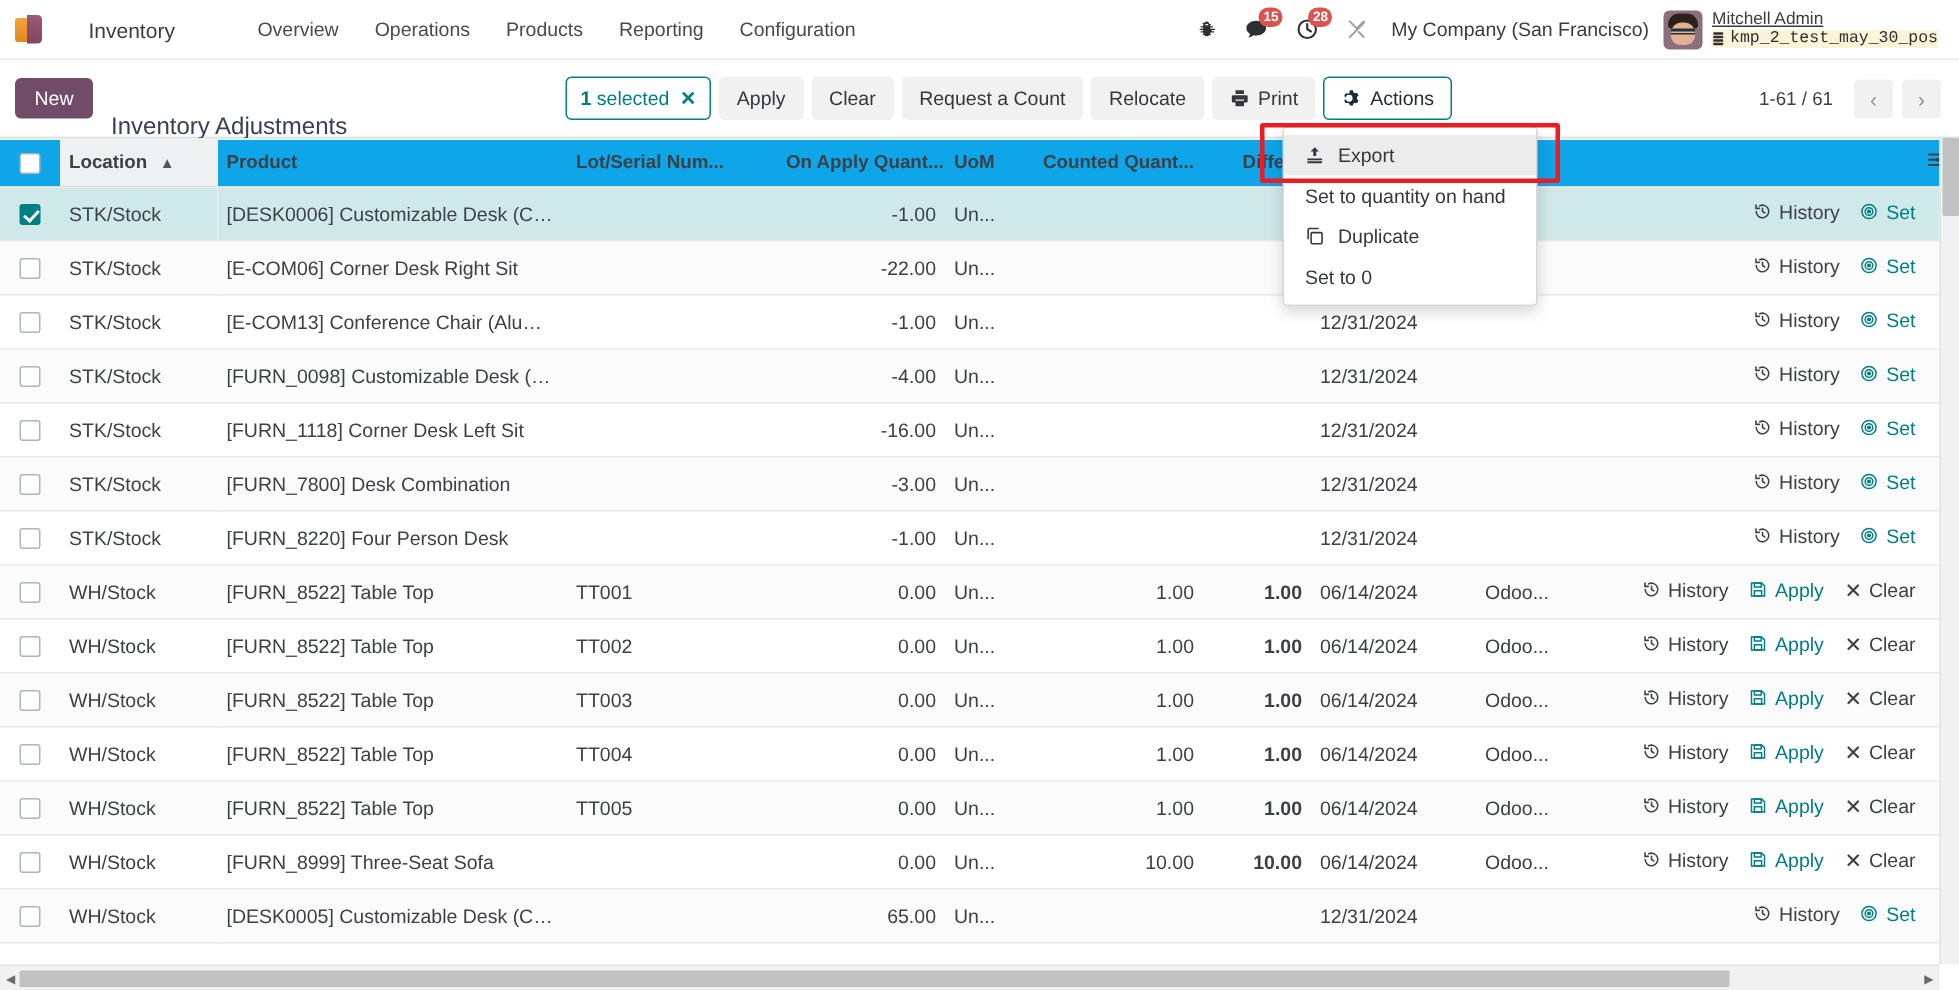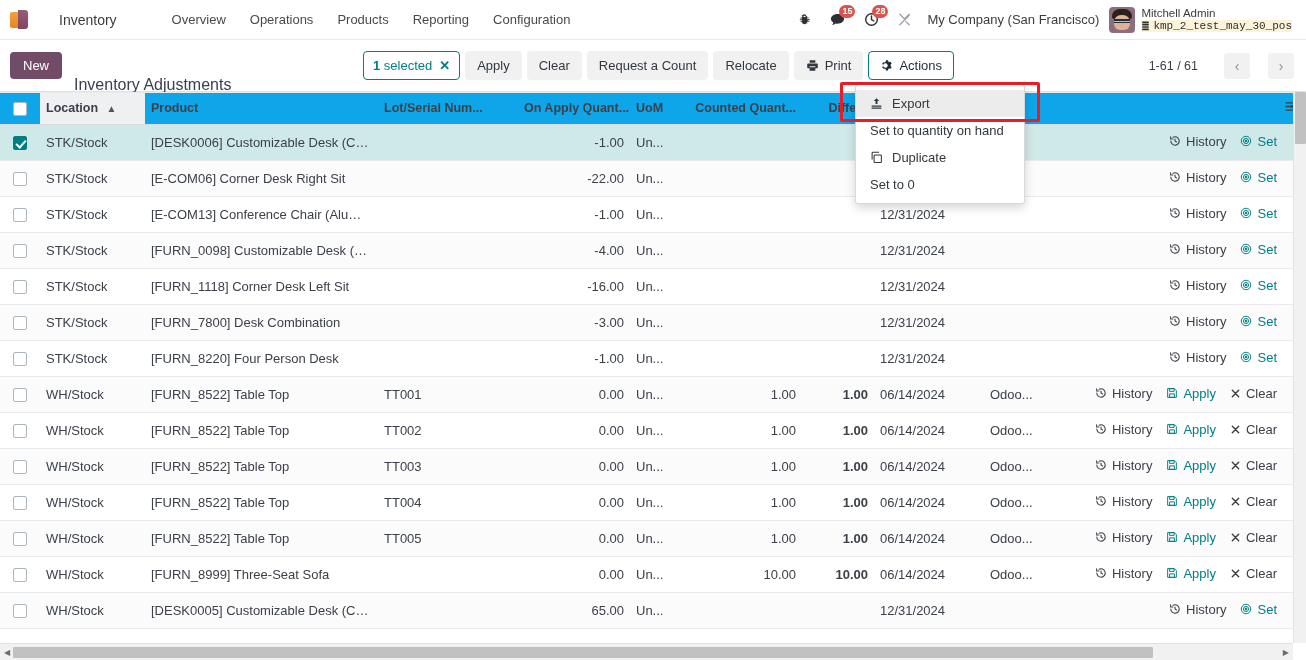--- a/index.html
+++ b/index.html
@@ -120,21 +120,21 @@
     width: 16px; height: 15px;
     background: #e0b293; border-radius: 7px 7px 6px 6px;
   }
   .avatar .glasses {
     position: absolute; left: 5px; top: 12px;
     width: 16px; height: 4px;
     border-top: 2px solid #23313f;
     border-bottom: 1px solid #23313f;
   }
   .user-text { display: flex; flex-direction: column; line-height: 1.15; }
-  .user-name { font-size: 11.5px; color: #3c3c3c; white-space: nowrap; }
+  .user-name { font-size: 11.5px; color: #3c3c3c; white-space: nowrap; text-decoration: underline; }
   .user-db {
     font-size: 11px;
     font-family: "Liberation Mono", monospace;
     color: #2f2f2f;
     background: #fbf4d8;
     white-space: nowrap;
     display: flex;
     align-items: center;
     gap: 3px;
   }
@@ -176,20 +176,21 @@
   .sel-badge {
     display: flex; align-items: flex-end; gap: 7px;
     background: #ffffff;
     border: 1px solid #017e84;
     color: #017e84;
     border-radius: 4px;
     padding: 6px 9px;
     font-size: 13px;
     cursor: pointer;
     white-space: nowrap;
+    margin-left: 14px;
   }
   .sel-badge b { font-weight: 700; }
   .sel-badge .x { font-size: 13px; font-weight: 700; }
   .cp-btn {
     background: #f1f1f2;
     border: 1px solid transparent;
     border-radius: 4px;
     color: #32383e;
     font-size: 13px;
     padding: 6px 11px;
@@ -202,21 +203,21 @@
   }
   .cp-btn.active {
     background: #ffffff;
     border: 1px solid #017e84;
     color: #1d2b36;
   }
   .pager {
     margin-left: auto;
     display: flex;
     align-items: center;
-    gap: 18px;
+    gap: 6px;
   }
   .pager-label {
     font-size: 12.5px;
     color: #3c4148;
     white-space: nowrap;
     margin-right: 8px;
     cursor: pointer;
   }
   .pager-btn {
     width: 26px; height: 26px;

